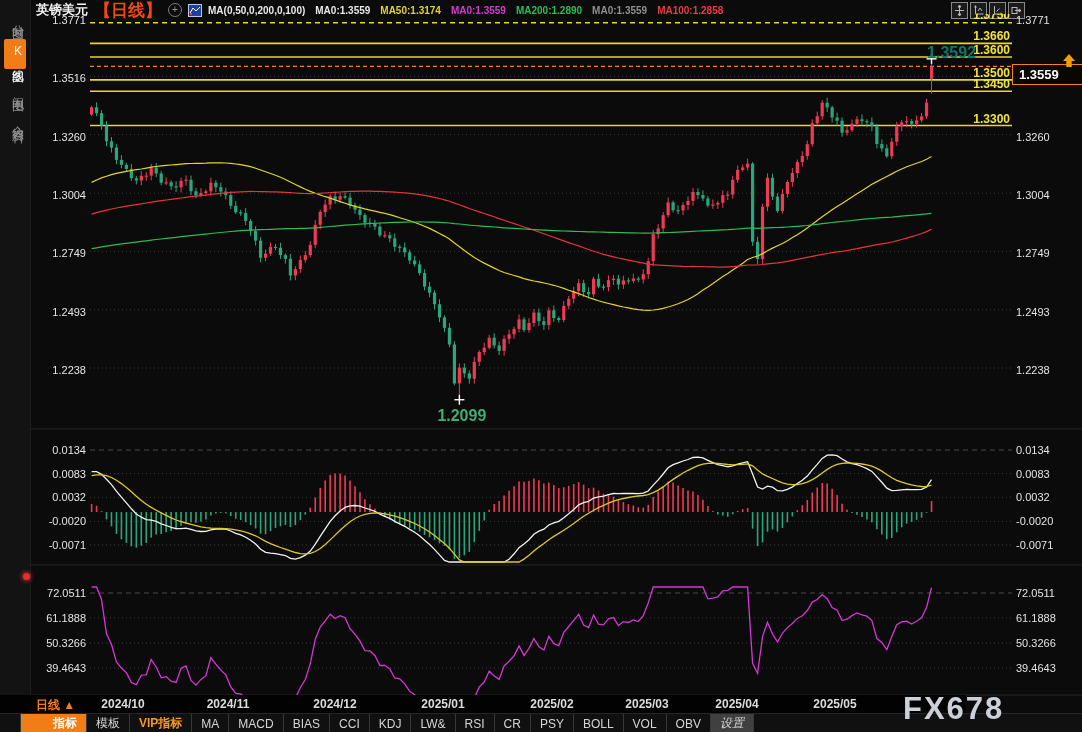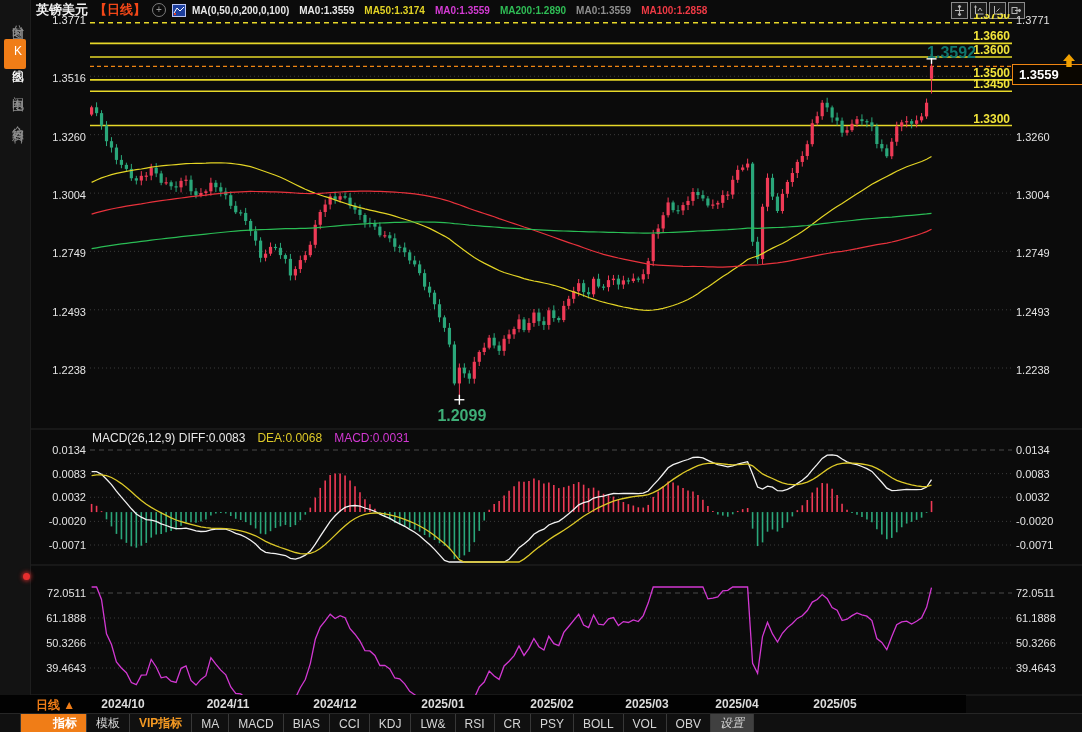--- a/index.html
+++ b/index.html
@@ -9,21 +9,21 @@
   .sidebar{position:absolute;left:0;top:0;width:30px;height:695px;background:#131313;border-right:1px solid #1e1e1e;}
   .side-tab{writing-mode:vertical-rl;text-orientation:upright;display:block;margin:10px auto 13px auto;
             width:22px;padding:5px 0;text-align:center;font-size:12px;color:#8f8f8f;letter-spacing:2px;cursor:pointer;}
   .side-tab.active{background:#f07d17;color:#fff;border-radius:2px;}
   .rec-dot{position:absolute;left:23px;top:573px;width:7px;height:7px;border-radius:50%;
            background:#e62e2e;box-shadow:0 0 4px 1px rgba(230,46,46,.8);}
   
   .ov{position:absolute;white-space:nowrap;justify-content:flex-end;}
   .hdr{left:36px;top:2px;height:16px;display:flex;align-items:center;gap:6px;font-size:12px;}
   .sym{color:#f2f2f2;font-weight:bold;font-size:13px;}
-  .tag{color:#f34718;font-weight:bold;font-size:13px;}
+  .tag{color:#f34718;font-weight:bold;font-size:17px;}
   .plus-circ{display:inline-flex;align-items:center;justify-content:center;width:12px;height:12px;
              border:1px solid #7c7c7c;border-radius:50%;color:#9a9a9a;font-size:10px;line-height:1;}
   .ma-item{font-size:10px;font-weight:bold;letter-spacing:0;}
   .win-icons{position:absolute;left:951px;top:2px;display:flex;gap:2px;}
   .win-btn{width:15px;height:15px;border:1px solid #8a8a8a;background:#1b1b1b;display:flex;align-items:center;justify-content:center;}
   .axis-lab{position:absolute;font-size:11px;color:#e4e4e4;transform:translateY(-50%);}
   .axis-left{right:996px;} 
   .axis-right{left:1016px;}
   .lvl-lab{position:absolute;font-size:12px;font-weight:bold;color:#f2e43a;text-align:right;right:72px;}
   .lvl-clip{height:9px;overflow:hidden;}
@@ -694,25 +694,20 @@
       <div class="lvl-lab" style="top: 77.2877px;"><span>1.3450</span></div>
       <div class="lvl-lab" style="top: 111.534px;"><span>1.3300</span></div>
     </div>
 
   <div class="hi-lab">1.3592</div>
   <div class="px-box">1.3559</div>
   <svg width="14" height="13" style="position:absolute;left:1062px;top:54px;">
     <path d="M7 0l6 7h-3.3v6H4.3V7H1z" fill="#f0a000"></path>
   </svg>
 
-  <div class="pane-hdr" style="top:431px;">
-    <span style="color:#e8e8e8;"><span>MACD(26,12,9)</span>&nbsp;<span>DIFF:0.0083</span></span>
-    <span style="color:#ddc928;">DEA:0.0068</span>
-    <span style="color:#d238d2;">MACD:0.0031</span>
-  </div>
 
   <div class="low-lab" id="low-label" style="left: 437.38px; top: 406.735px;">1.2099</div>
 
   <div class="xrow">
     <span class="period">日线 ▲</span>
     <span id="months"><span class="month" style="left: 123px;">2024/10</span><span class="month" style="left: 228px;">2024/11</span><span class="month" style="left: 335px;">2024/12</span><span class="month" style="left: 443px;">2025/01</span><span class="month" style="left: 552px;">2025/02</span><span class="month" style="left: 647px;">2025/03</span><span class="month" style="left: 737px;">2025/04</span><span class="month" style="left: 835px;">2025/05</span></span>
   </div>
 
   <div class="toolbar" id="toolbar">
       <div class="tb-btn active">指标</div>
@@ -726,13 +721,14 @@
       <div class="tb-btn">LW&amp;</div>
       <div class="tb-btn">RSI</div>
       <div class="tb-btn">CR</div>
       <div class="tb-btn">PSY</div>
       <div class="tb-btn">BOLL</div>
       <div class="tb-btn">VOL</div>
       <div class="tb-btn">OBV</div>
       <div class="tb-btn settings">设置</div>
     </div>
 
+  <div class="watermark">FX678</div>
 </div>
 
 </body></html>

